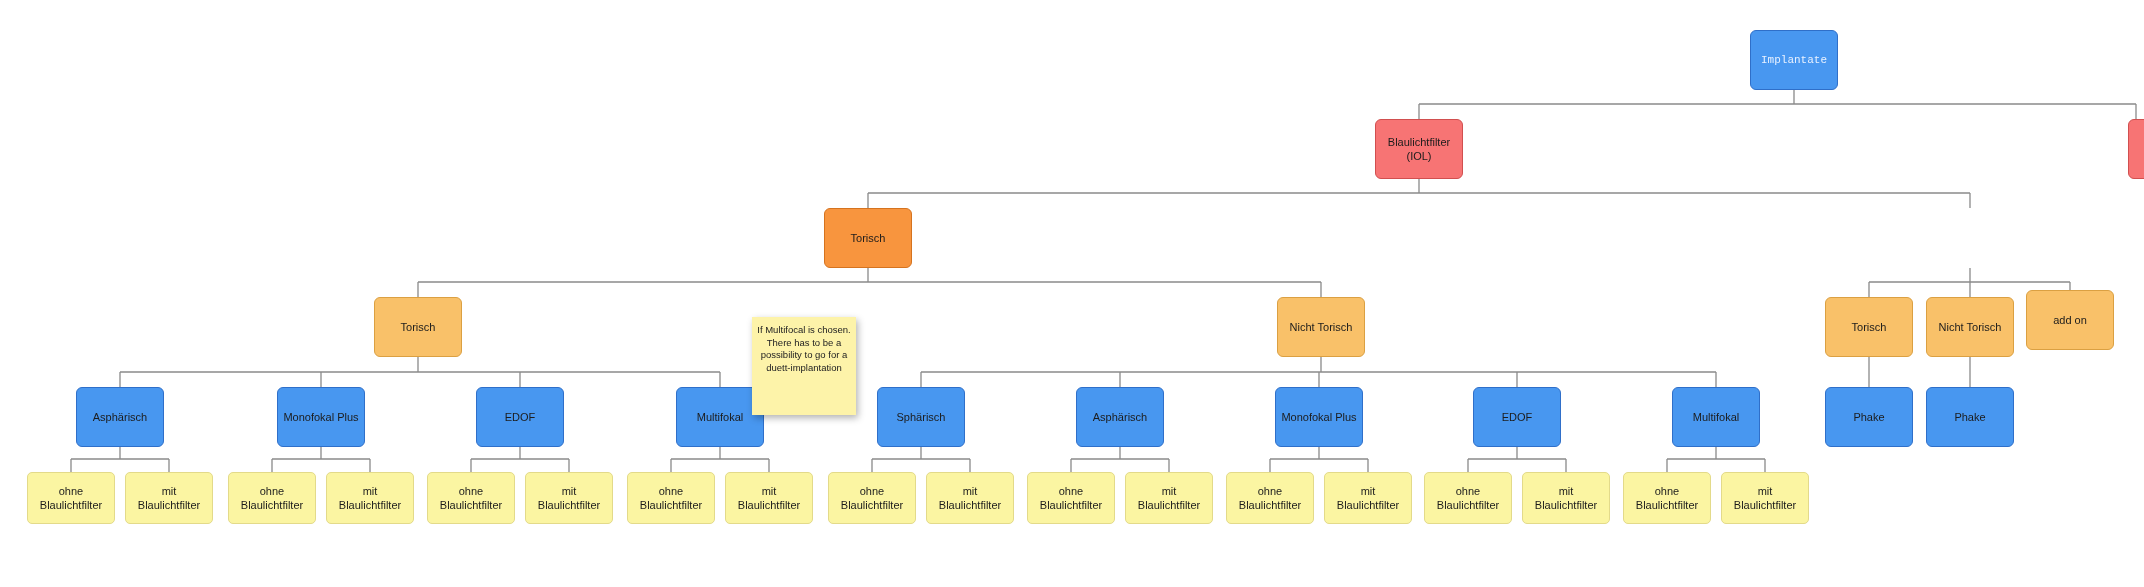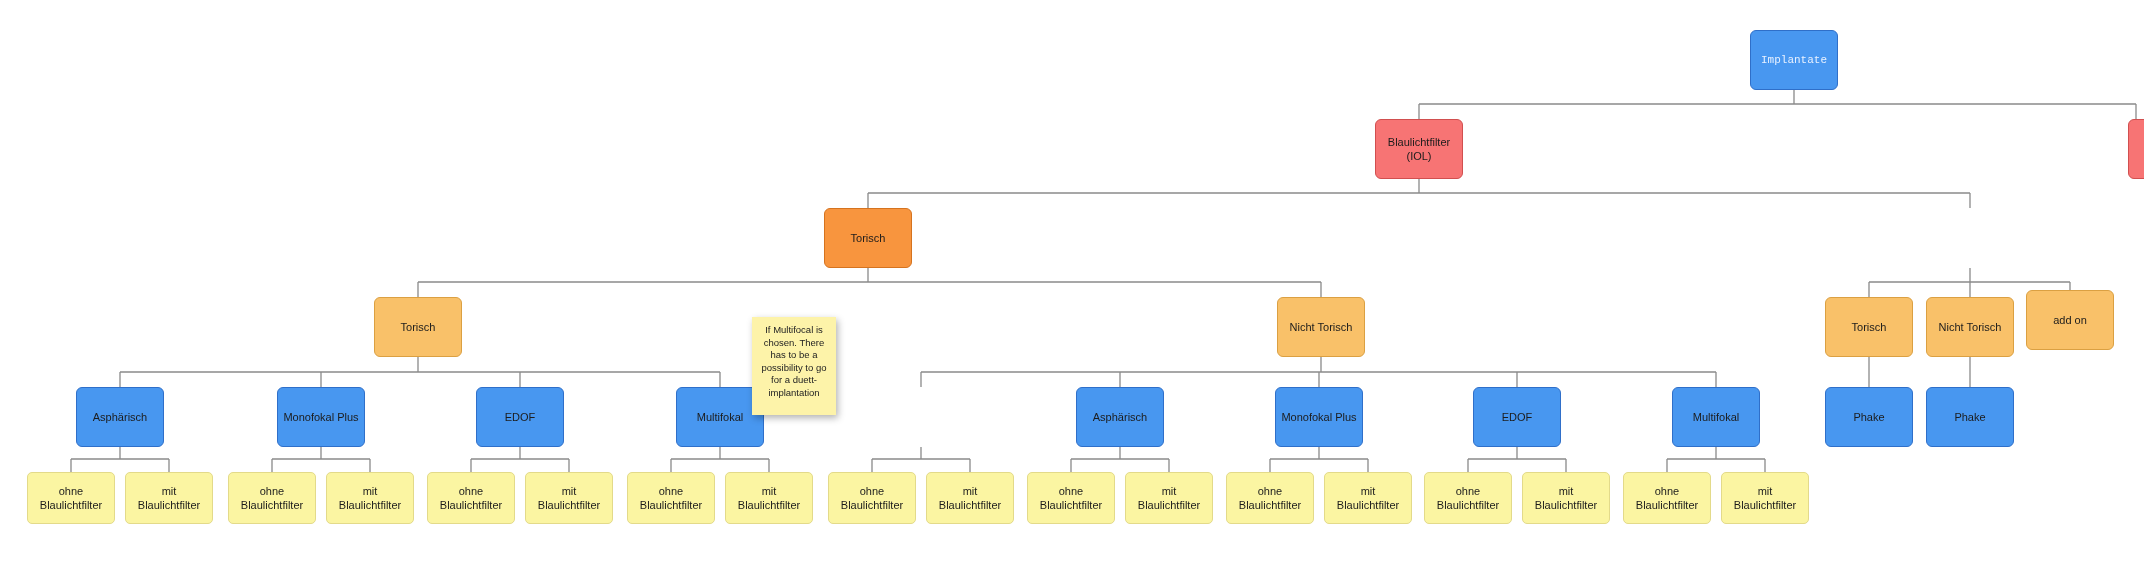--- a/index.html
+++ b/index.html
@@ -16,21 +16,21 @@
     font-size:11px;line-height:1.3;color:#1c1c1c;border-radius:6px;
     border:1px solid rgba(0,0,0,.28);
   }
   .c-blue{background:var(--c-blue,#4897f0);border-color:#2f6fc9;}
   .root-label{color:#e8f1ff;font-family:Liberation Mono, monospace;}
   .c-red{background:var(--c-red,#f77474);border-color:#d14f4f;}
   .c-orange{background:var(--c-orange,#f8953e);border-color:#d5731f;}
   .c-amber{background:var(--c-amber,#f9c169);border-color:#dba042;}
   .leaf{height:52px;background:var(--c-yellow,#fbf5a2);border-color:#e3da8a;border-radius:5px;}
   .sticky-note{
-    position:absolute;width:84px;height:98px;box-sizing:border-box;padding:7px 4px;
+    position:absolute;width:104px;height:98px;box-sizing:border-box;padding:7px 4px;
     background:var(--c-note,#fdf3a9);box-shadow:2px 3px 7px rgba(0,0,0,.3);
     font-size:9.5px;line-height:1.32;text-align:center;color:#222222;z-index:5;
   }
 </style>
 </head>
 <body>
 
 <div class="canvas">
 
   <svg class="connectors" width="2144" height="587" viewBox="0 0 2144 587">
@@ -63,20 +63,21 @@
   <div class="node c-amber" style="left:374px;top:297px">Torisch</div>
   <div class="node c-amber" style="left:1277px;top:297px">Nicht Torisch</div>
   <div class="node c-amber" style="left:1825px;top:297px">Torisch</div>
   <div class="node c-amber" style="left:1926px;top:297px">Nicht Torisch</div>
   <div class="node c-amber" style="left:2026px;top:290px">add on</div>
 
   <div class="node c-blue" style="left:76px;top:387px">Asphärisch</div>
   <div class="node c-blue" style="left:277px;top:387px">Monofokal Plus</div>
   <div class="node c-blue" style="left:476px;top:387px">EDOF</div>
   <div class="node c-blue" style="left:676px;top:387px">Multifokal</div>
+  <div class="node c-blue" style="left:877px;top:387px">Sphärisch</div>
   <div class="node c-blue" style="left:1076px;top:387px">Asphärisch</div>
   <div class="node c-blue" style="left:1275px;top:387px">Monofokal Plus</div>
   <div class="node c-blue" style="left:1473px;top:387px">EDOF</div>
   <div class="node c-blue" style="left:1672px;top:387px">Multifokal</div>
   <div class="node c-blue" style="left:1825px;top:387px">Phake</div>
   <div class="node c-blue" style="left:1926px;top:387px">Phake</div>
 
   <div class="node leaf" style="left:27px;top:472px">ohne Blaulichtfilter</div>
   <div class="node leaf" style="left:125px;top:472px">mit Blaulichtfilter</div>
   <div class="node leaf" style="left:228px;top:472px">ohne Blaulichtfilter</div>

